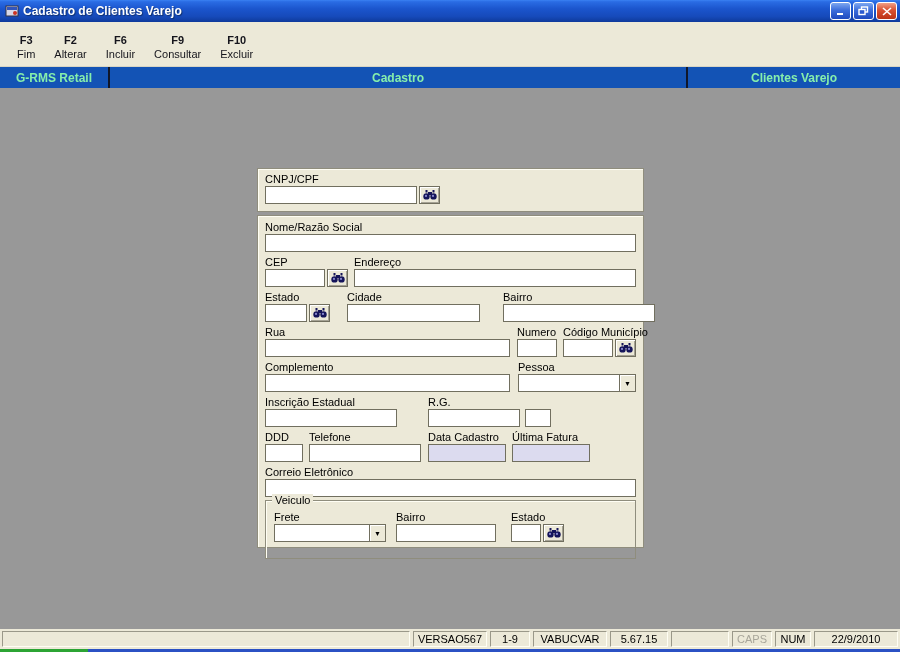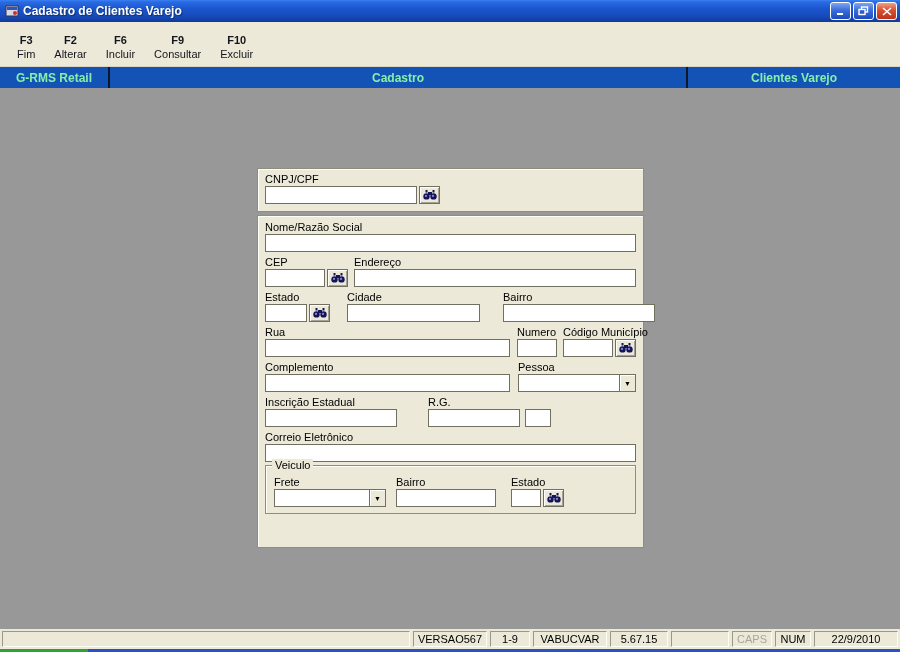--- a/index.html
+++ b/index.html
@@ -43,21 +43,21 @@
   .irow{display:flex;align-items:center}
   .tf{height:18px;background:#fff;border:1px solid #716f5f;font-family:inherit;font-size:11px;padding:0 2px;color:#000}
   .tf.dis{background:#dcdbef}
   .lov{width:21px;height:18px;margin-left:2px;background:#ece9d8;border:1px solid #716f5f;
     box-shadow:inset 1px 1px 0 #fff, inset -1px -1px 0 #a5a295;display:flex;align-items:center;justify-content:center;cursor:default}
   .dd{display:flex;height:18px;border:1px solid #716f5f;background:#fff}
   .ddv{flex:1;line-height:16px;padding:0 2px}
   .dda{width:16px;background:#ece9d8;border-left:1px solid #716f5f;box-shadow:inset 1px 1px 0 #fff;
     display:flex;align-items:center;justify-content:center;font-size:7px;color:#000}
 
-  .gbox{position:relative;border:1px solid #8f8d7d;box-shadow:inset 1px 1px 0 #fffef4;padding:9px 8px 6px}
+  .gbox{position:relative;border:1px solid #8f8d7d;box-shadow:inset 1px 1px 0 #fffef4;padding:9px 8px 16px}
   .gbox .legend{position:absolute;top:-7px;left:6px;background:#ece9d8;padding:0 3px;line-height:12px;height:12px}
 
   
   .statusbar{position:absolute;left:0;right:0;bottom:3px;height:20px;background:#ece9d8;display:flex;align-items:stretch;padding:2px;gap:3px}
   .scell{border:1px solid;border-color:#9a9889 #fffef4 #fffef4 #9a9889;display:flex;align-items:center;justify-content:center;
     padding:0 17px;white-space:nowrap;background:#ece9d8}
   .scell.fill{flex:1}
   .scell.dim{color:#a8a69a}
   .w74{width:74px}.w40{width:40px}.w58{width:58px}.w36{width:36px}.w84{width:84px}
 
@@ -254,20 +254,38 @@
         </div>
         <div class="fg" style="margin-left:31px">
           <div class="flabel">R.G.</div>
           <div class="irow">
             <input class="tf" style="width: 92px;" value="">
             <input class="tf" style="width: 26px; margin-left: 5px;" value="">
           </div>
         </div>
       </div>
 
+      <div class="row">
+        <div class="fg">
+          <div class="flabel">DDD</div>
+          <input class="tf" style="width: 38px;" value="">
+        </div>
+        <div class="fg" style="margin-left:6px">
+          <div class="flabel">Telefone</div>
+          <input class="tf" style="width: 112px;" value="">
+        </div>
+        <div class="fg" style="margin-left:7px">
+          <div class="flabel">Data Cadastro</div>
+          <input class="tf dis" style="width: 78px;" readonly="" value="">
+        </div>
+        <div class="fg" style="margin-left:6px">
+          <div class="flabel">Última Fatura</div>
+          <input class="tf dis" style="width: 78px;" readonly="" value="">
+        </div>
+      </div>
 
       <div class="row">
         <div class="fg" style="flex:1">
           <div class="flabel">Correio Eletrônico</div>
           <input class="tf" value="" style="">
         </div>
       </div>
 
       <div class="gbox">
         <span class="legend">Veiculo</span>

